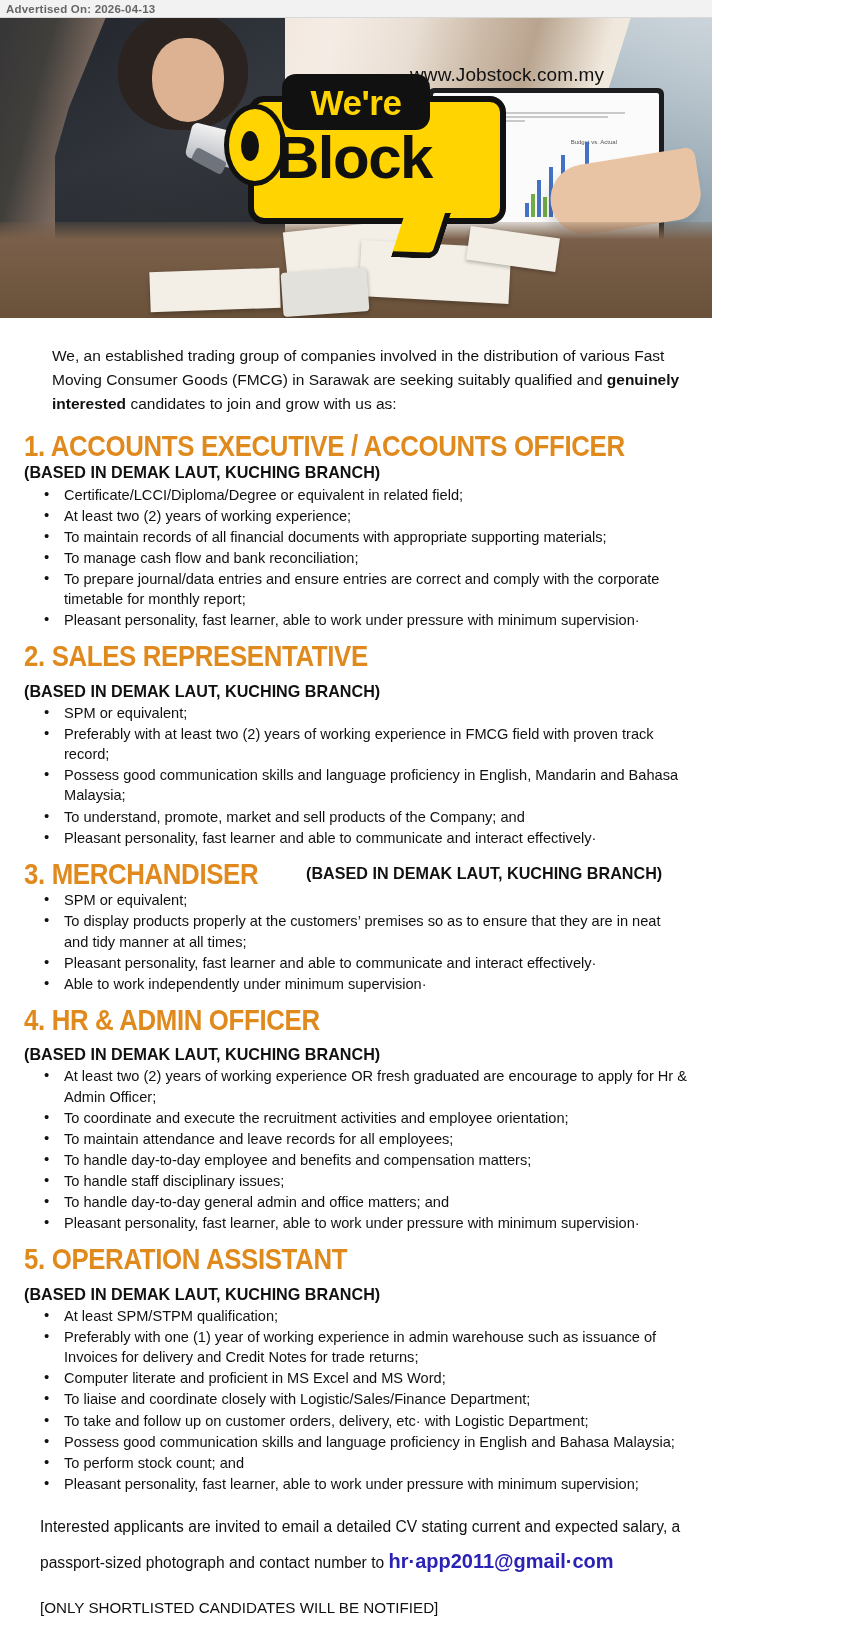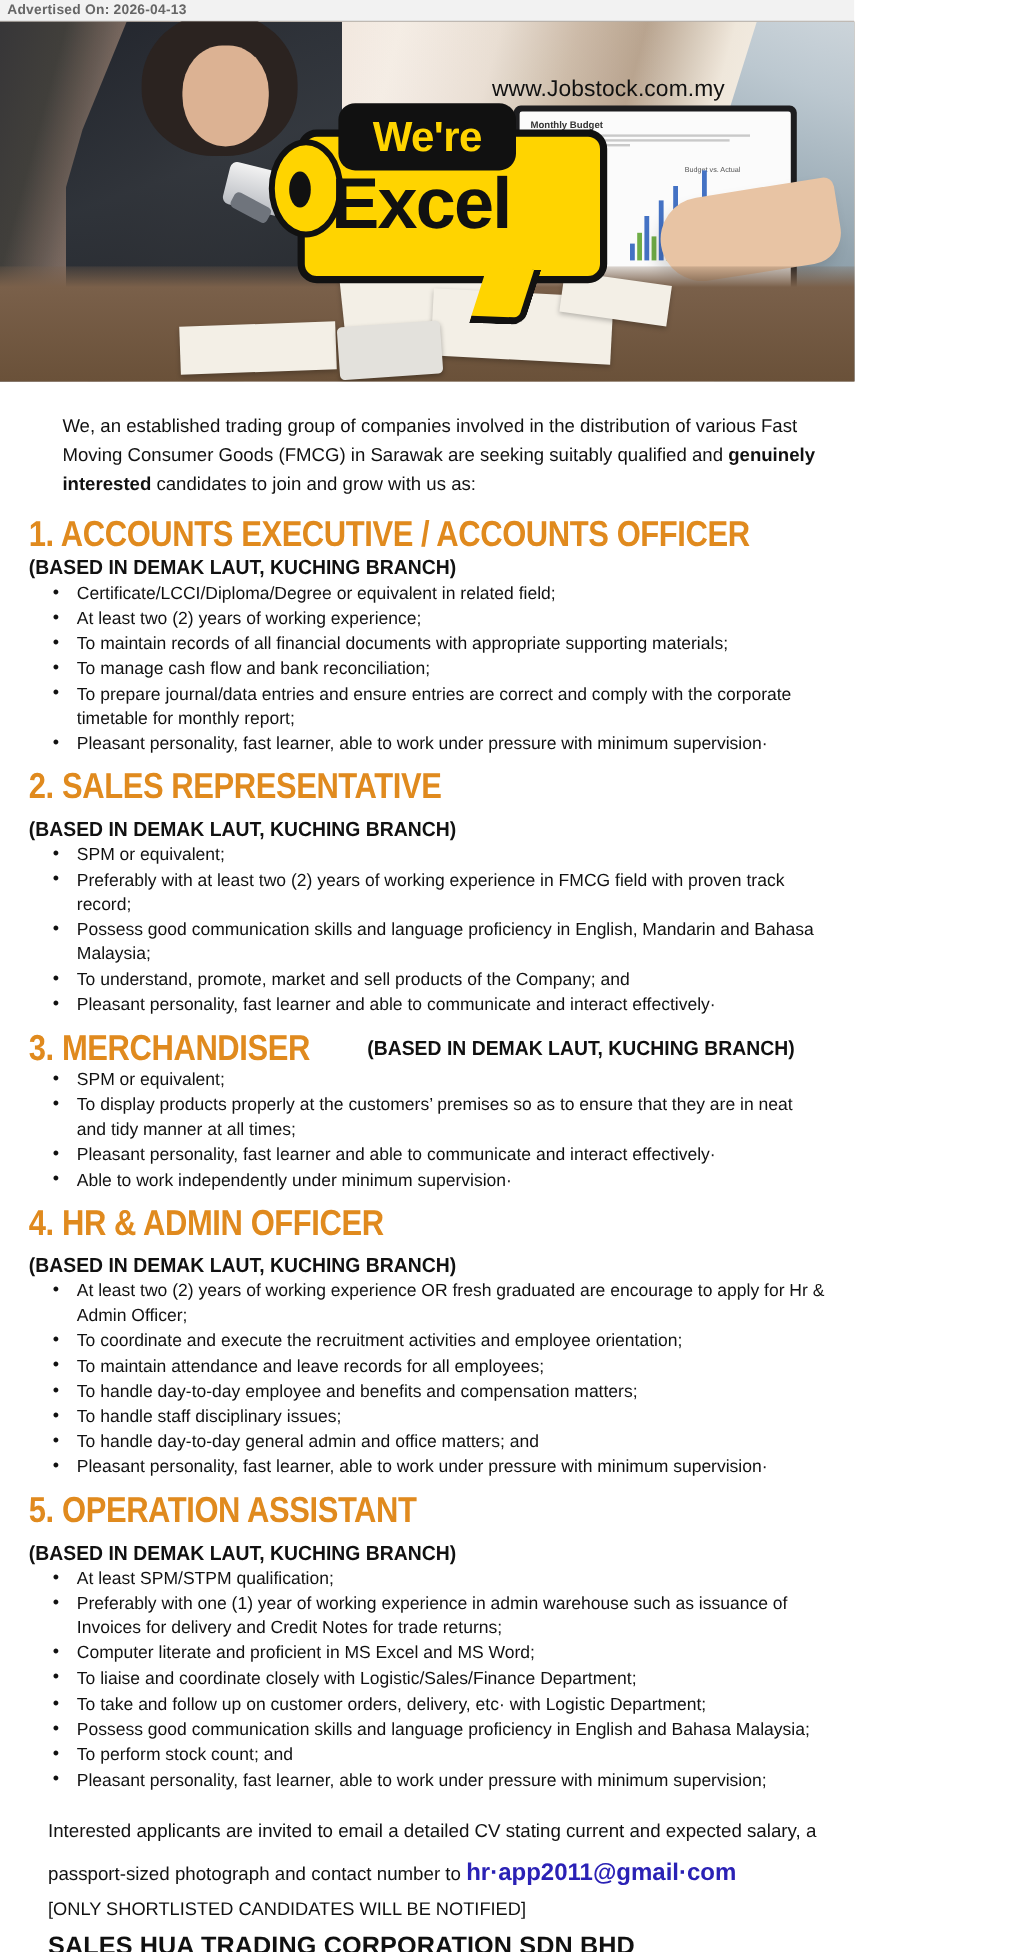--- a/index.html
+++ b/index.html
@@ -136,21 +136,21 @@
 
   
   .banner-url {
     position: absolute; left: 410px; top: 46px;
     font-size: 19px; color: #111; font-family: "Liberation Sans", sans-serif;
     letter-spacing: .1px;
   }
 
   
   .hiring {
-    position: absolute; left: 248px; top: 72px; width: 260px; height: 160px;
+    position: absolute; left: 248px; top: 60px; width: 260px; height: 160px;
   }
   .megaphone {
     position: absolute; left: -54px; top: 24px; width: 120px; height: 90px;
   }
   .mega-cone {
     position: absolute; left: 30px; top: 2px; width: 62px; height: 82px;
     background: #ffd400; border: 5px solid #111; border-radius: 50% / 50%;
     transform: rotate(0deg);
   }
   .mega-cone::after {
@@ -248,21 +248,21 @@
 
   
   .footer { margin: 18px 0 0 16px; }
   .footer-line {
     font-size: 15.6px; line-height: 1.95; color: #111;
   }
   .email {
     color: #2a21b5; font-size: 20px; font-weight: bold;
     font-family: "Liberation Sans", sans-serif;
   }
-  .shortlist { font-size: 15.2px; color: #111; margin-top: 2px; }
+  .shortlist { font-size: 15.2px; color: #111; margin-top: 18px; }
   .company {
     font-size: 21px; font-weight: bold; color: #111; margin-top: 10px;
     letter-spacing: .1px;
   }
   .address { font-size: 16.2px; color: #111; margin-top: 4px; }
 </style>
 </head>
 <body>
 
 <div class="page">
@@ -331,21 +331,21 @@
       <div class="bubble-yellow"></div>
       <div class="bubble-tail"></div>
       <div class="megaphone">
         <div class="mega-body"></div>
         <div class="mega-handle"></div>
         <div class="mega-cone"></div>
       </div>
       <div class="pill-black">
         <span class="were">We're</span>
       </div>
-      <div class="hiring-word">Excel</div>
+      <div class="hiring-word">Block</div>
     </div>
   </div>
 
   <div class="content">
 
     <p class="intro"><span>We, an established trading group of companies involved in the distribution of various Fast Moving Consumer Goods (FMCG) in Sarawak are seeking suitably qualified and </span><b>genuinely interested</b><span> candidates to join and grow with us as:</span></p>
 
     <div id="jobs-container">
         <div class="job">
           <div class="job-head">

